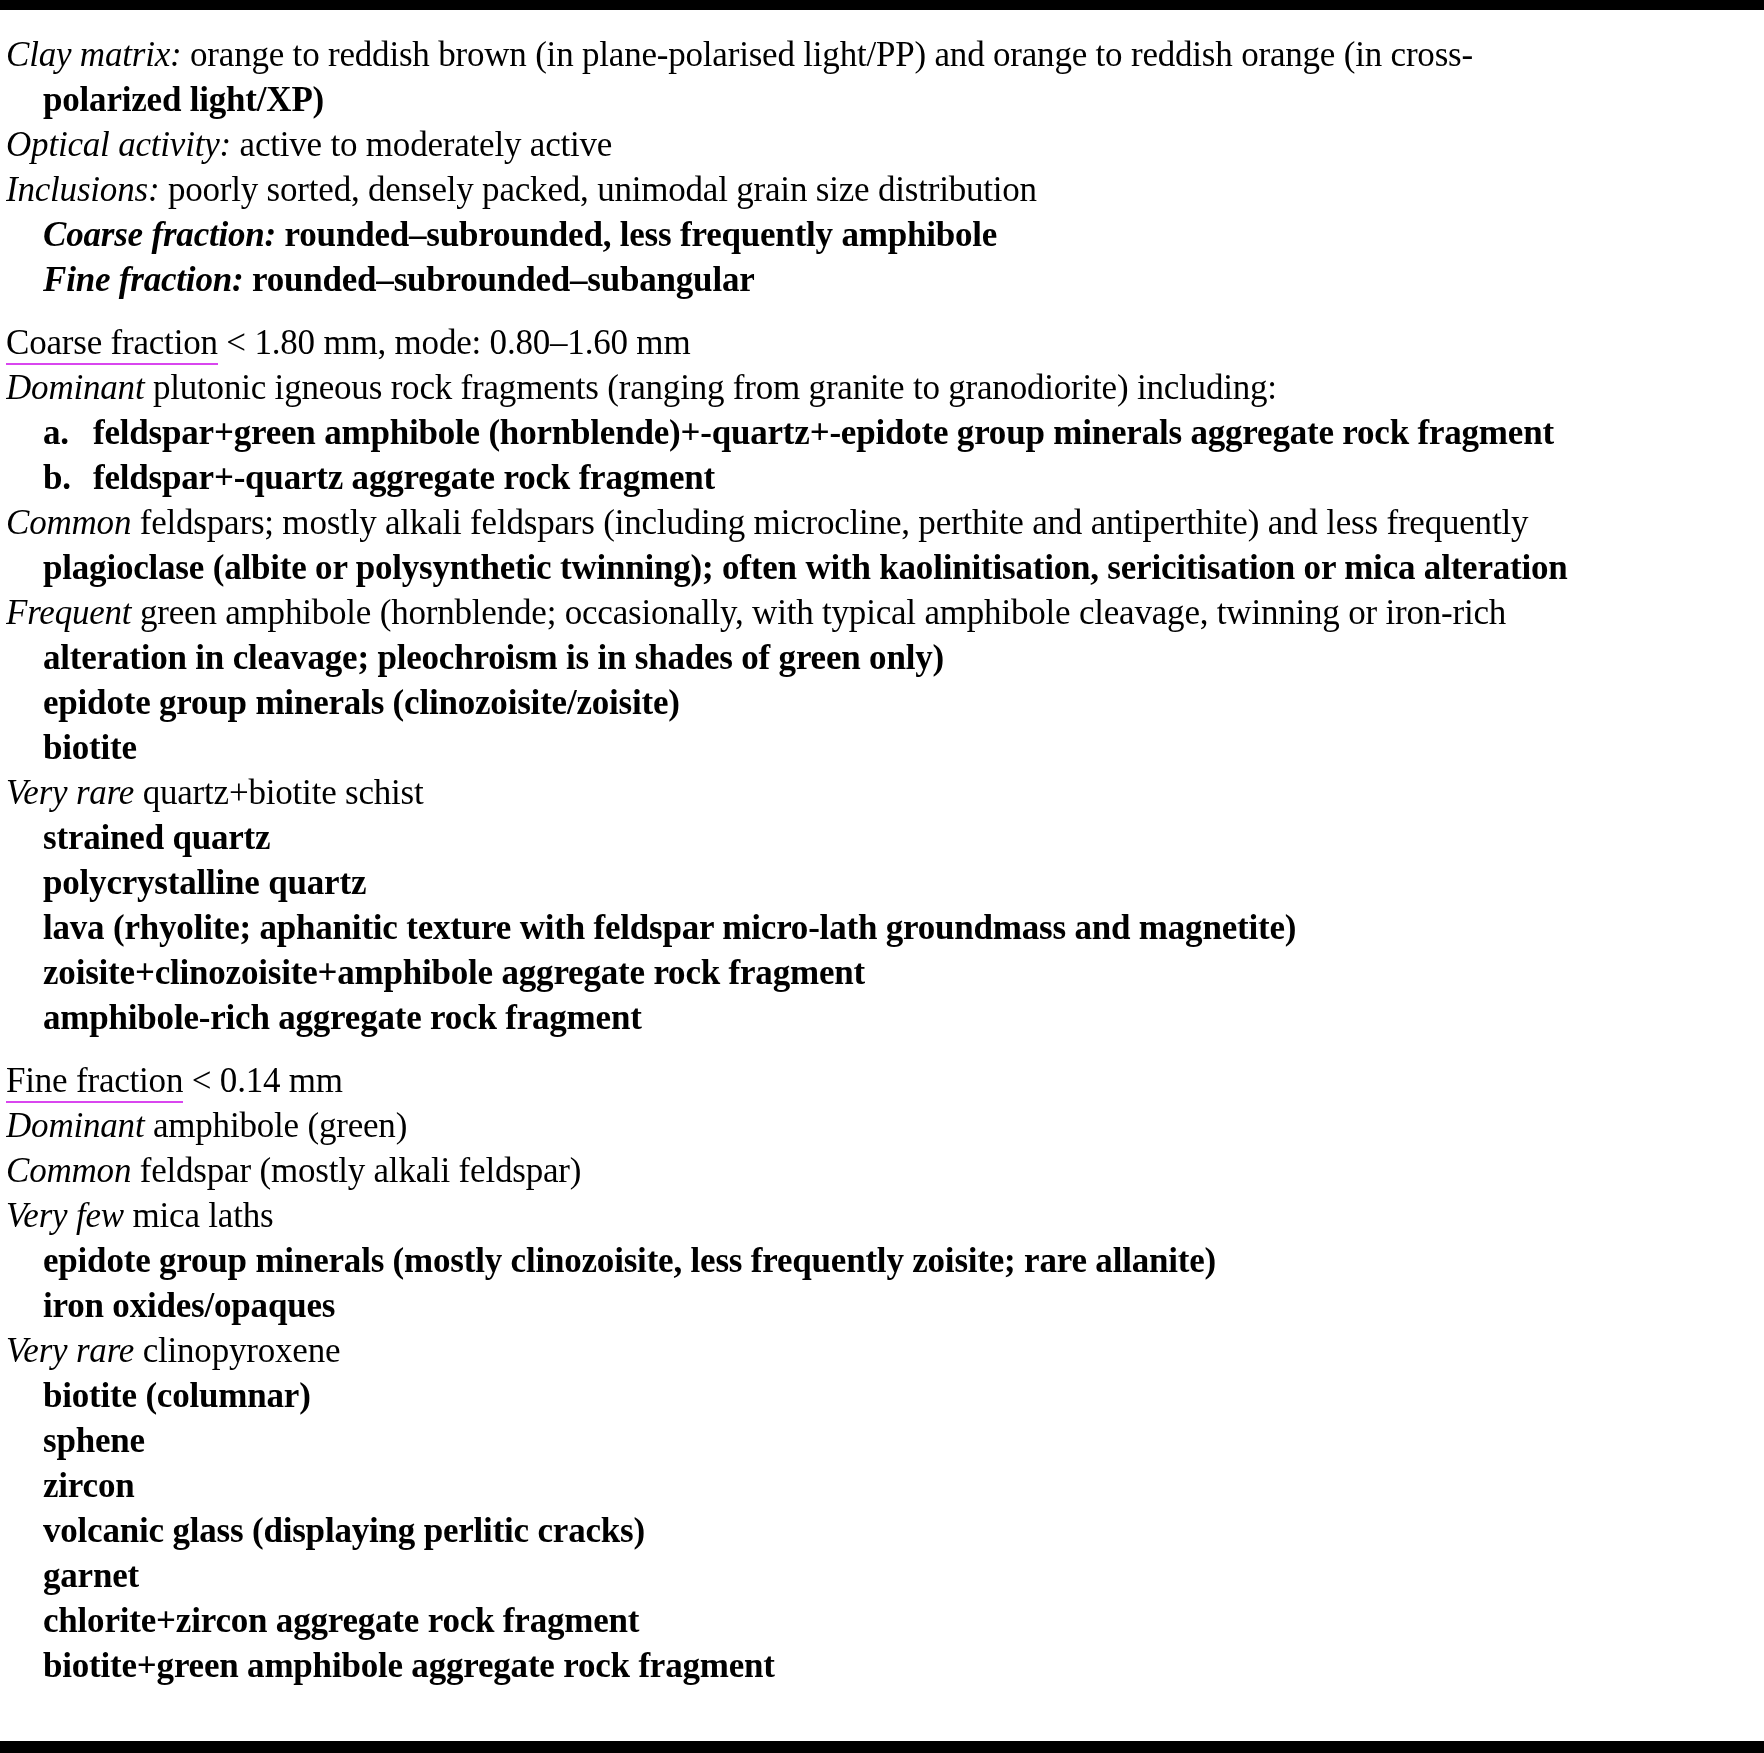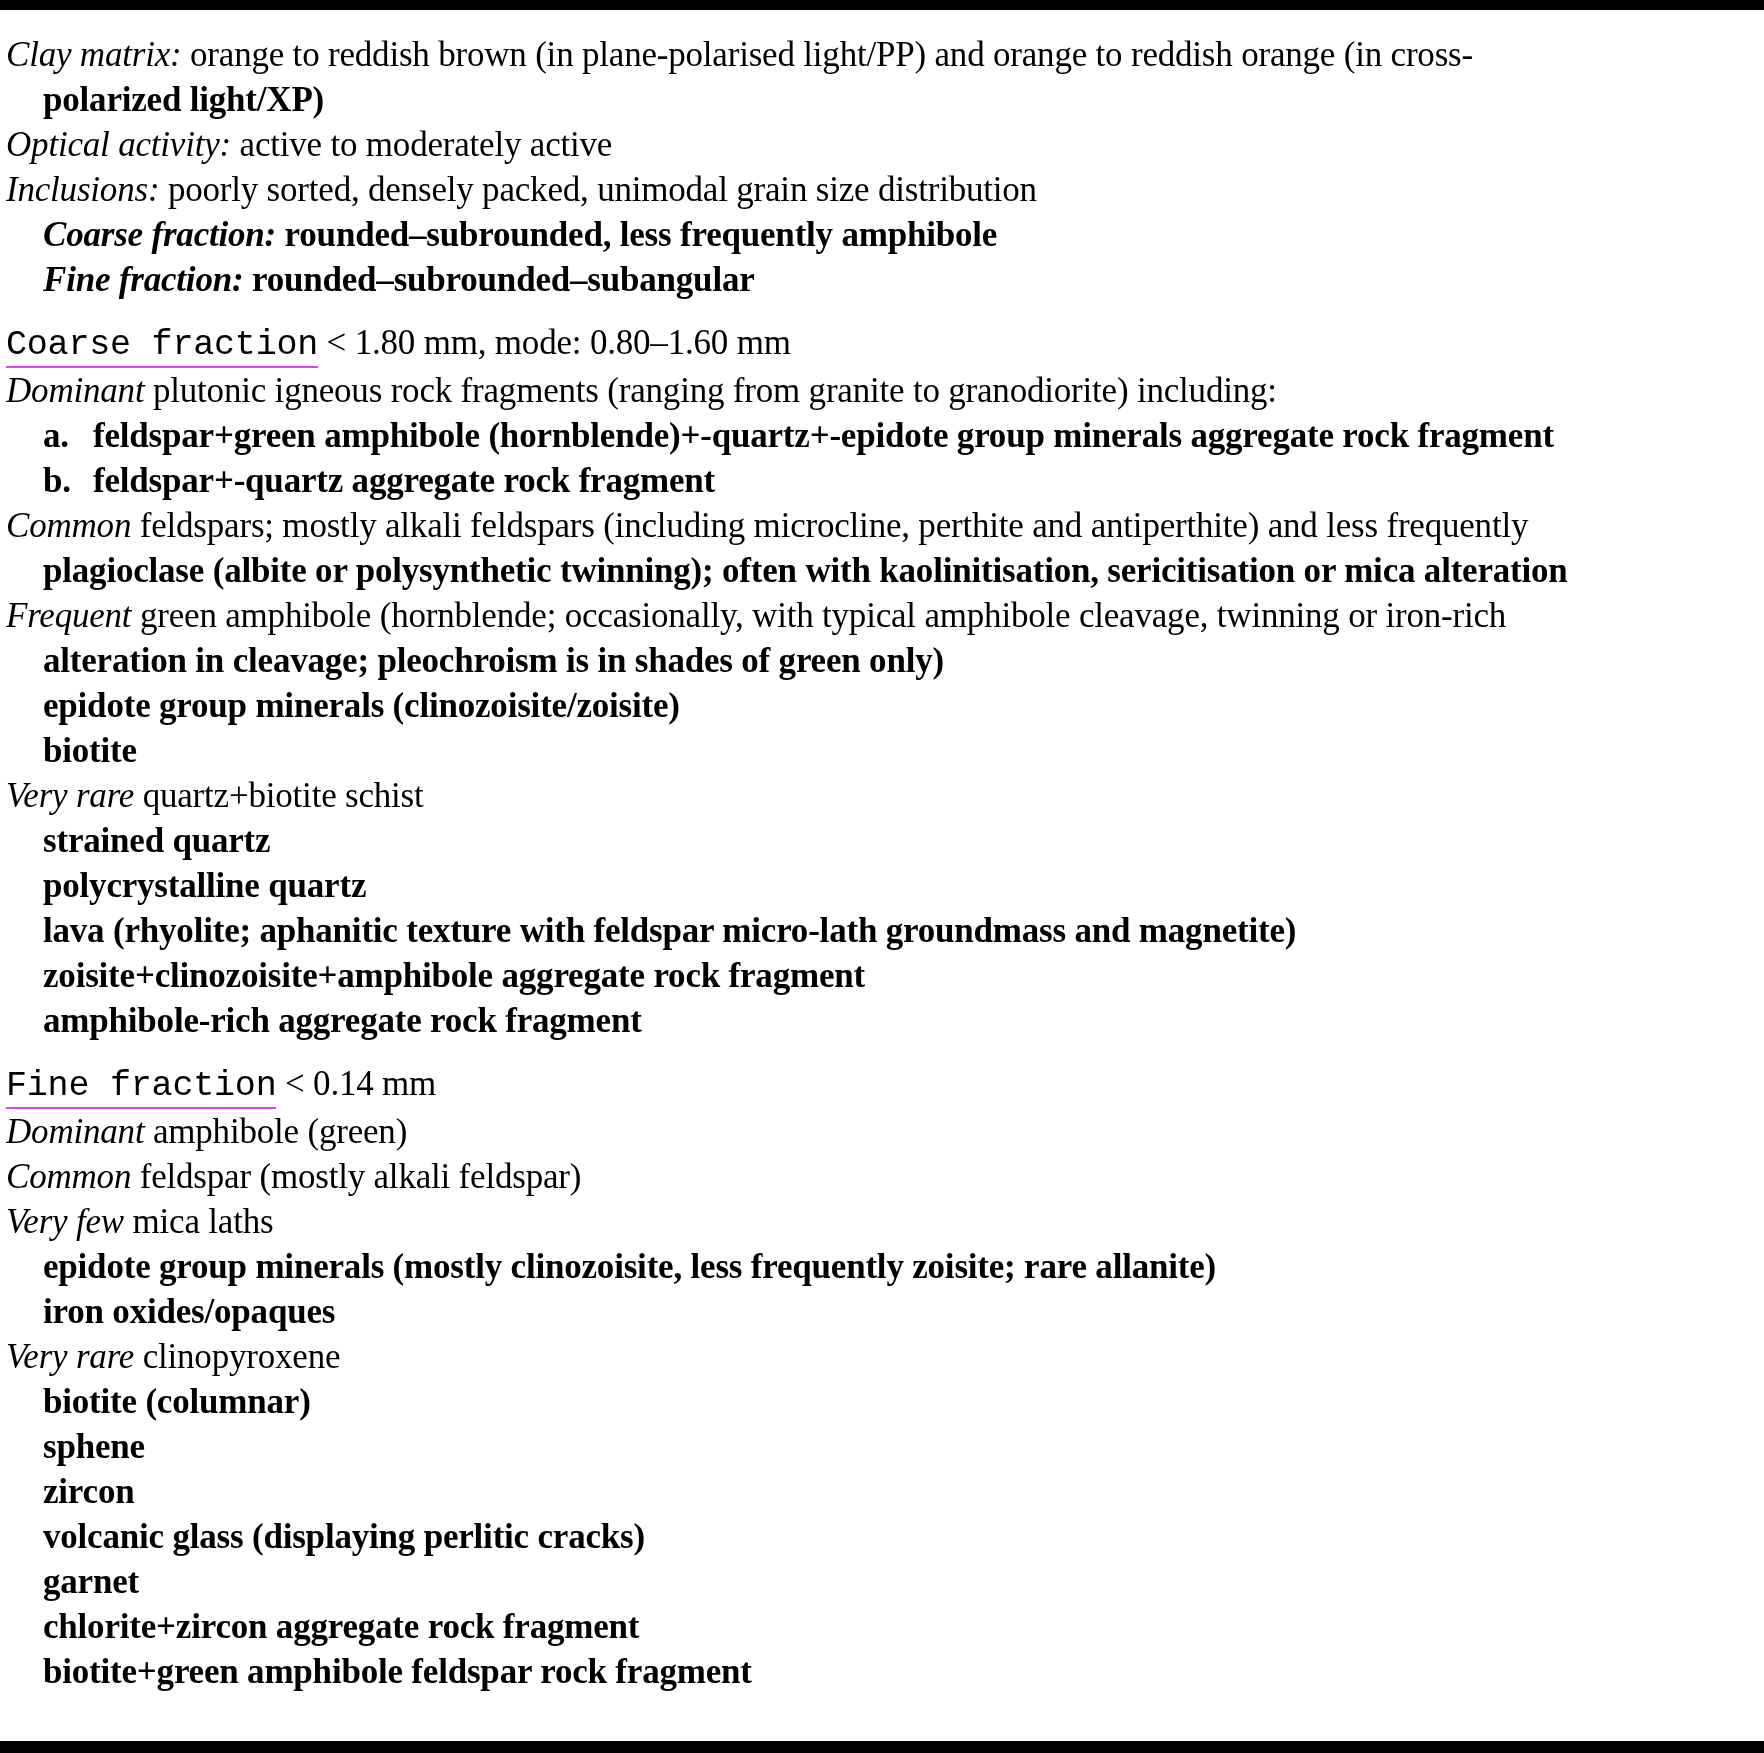--- a/index.html
+++ b/index.html
@@ -45,21 +45,20 @@
     overflow: hidden;
     font-variant-numeric: oldstyle-nums;
     font-feature-settings: "onum" 1;
   }
   .indent-0 { padding-left: 0; }
   .indent-1 { padding-left: 37px; font-weight: bold; }
   .lead.italic { font-style: italic; }
   .lead.underline {
     border-bottom: 3px solid #d946ef;
     padding-bottom: 1px;
-    font-family: Liberation Mono, monospace;
   }
   .marker {
     display: inline-block;
     width: 50px;
   }
 </style>
 </head>
 <body>
 
 <div class="page">
@@ -98,17 +97,17 @@
         <p class="line indent-0"><span class="lead italic">Very few</span><span class="rest"> mica laths</span></p>
         <p class="line indent-1"><span class="rest">epidote group minerals (mostly clinozoisite, less frequently zoisite; rare allanite)</span></p>
         <p class="line indent-1"><span class="rest">iron oxides/opaques</span></p>
         <p class="line indent-0"><span class="lead italic">Very rare</span><span class="rest"> clinopyroxene</span></p>
         <p class="line indent-1"><span class="rest">biotite (columnar)</span></p>
         <p class="line indent-1"><span class="rest">sphene</span></p>
         <p class="line indent-1"><span class="rest">zircon</span></p>
         <p class="line indent-1"><span class="rest">volcanic glass (displaying perlitic cracks)</span></p>
         <p class="line indent-1"><span class="rest">garnet</span></p>
         <p class="line indent-1"><span class="rest">chlorite+zircon aggregate rock fragment</span></p>
-        <p class="line indent-1"><span class="rest">biotite+green amphibole feldspar rock fragment</span></p>
+        <p class="line indent-1"><span class="rest">biotite+green amphibole aggregate rock fragment</span></p>
       </div>
     </div>
   <div class="rule bottom"></div>
 </div>
 
 </body></html>

